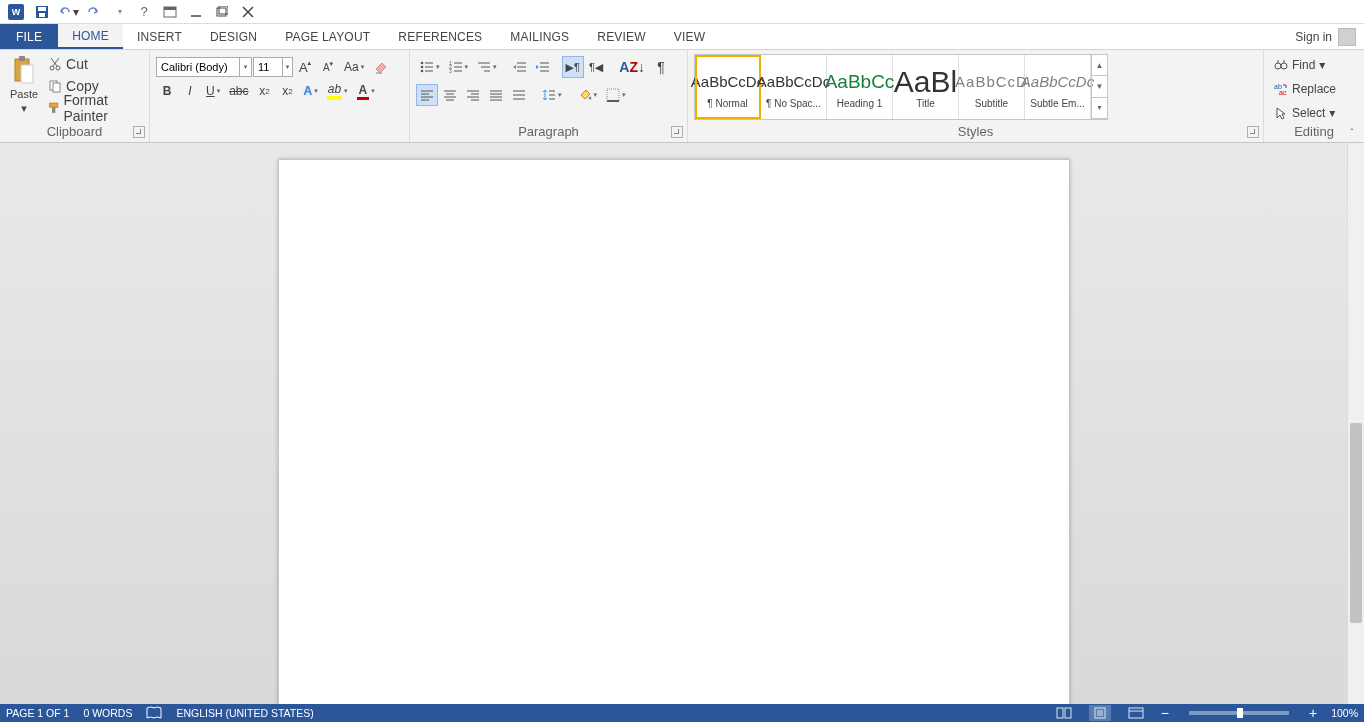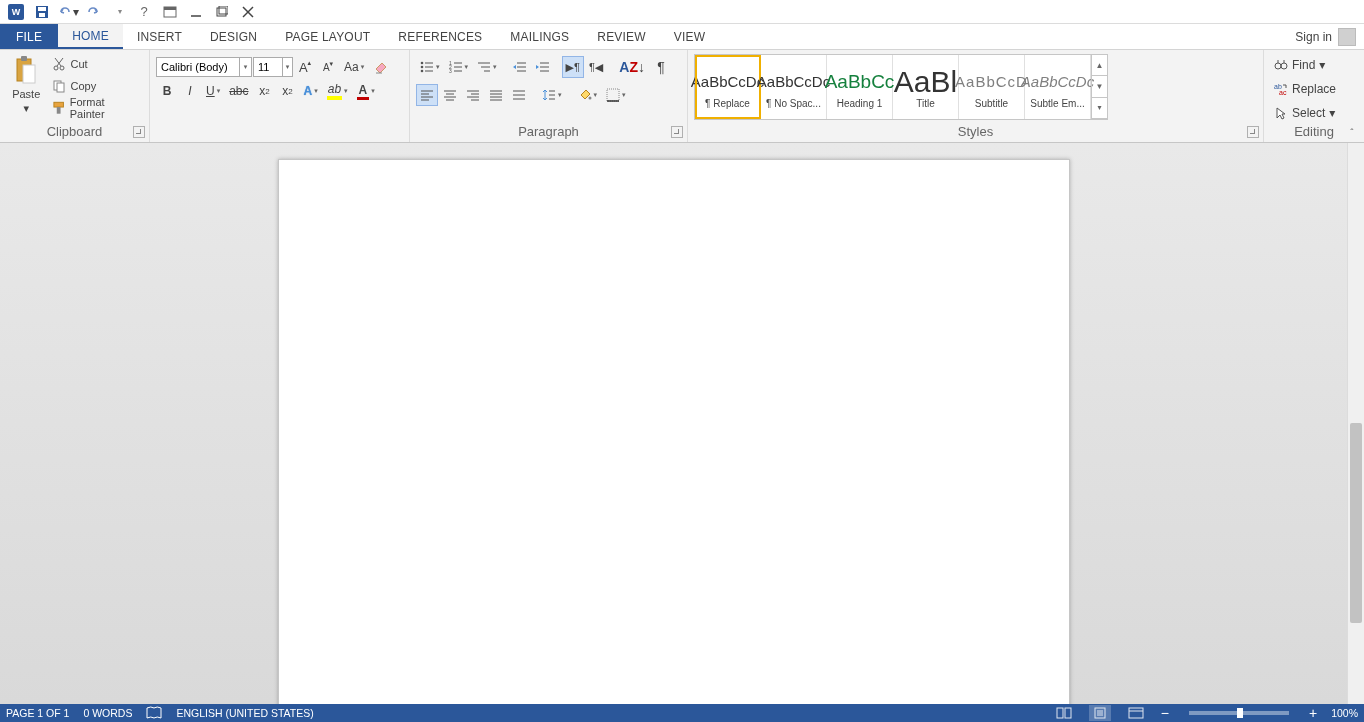--- a/index.html
+++ b/index.html
@@ -32,21 +32,21 @@
 
 .vstack { display: flex; flex-direction: column; gap: 2px; }
 .hstack { display: flex; gap: 1px; align-items: center; }
 .rbtn { min-width: 22px; height: 22px; padding: 0 3px; display: flex; align-items: center; justify-content: center; cursor: pointer; border: 1px solid transparent; font-size: 12px; color: #444; position: relative; }
 .rbtn.active { background: #cde0f7; border-color: #92b5e6; }
 .rbtn .dd { font-size: 7px; color: #666; margin-left: 2px; }
 
 .big-btn { width: 42px; display:flex; flex-direction:column; align-items:center; justify-content:center; gap:2px; cursor:pointer; padding:2px 2px; height:66px; font-size:11px; color:#444; border:1px solid transparent;}
 
 
-.clip-small { font-size: 11px; color:#444; display:flex; align-items:center; gap:4px; height:20px; padding: 0 4px; cursor:pointer; }
+.clip-small { font-size: 14px; color:#444; display:flex; align-items:center; gap:4px; height:20px; padding: 0 4px; cursor:pointer; }
 
 
 .combo { height: 20px; border: 1px solid #ababab; background:#fff; display:flex; align-items:center; font-size:11px; color:#444; }
 .combo input { border:none; outline:none; font-size:11px; padding:0 4px; width: 100%; background:transparent; }
 .combo .dd-btn { width: 14px; height: 100%; border-left:1px solid #ababab; display:flex; align-items:center; justify-content:center; cursor:pointer; font-size:7px; color:#666;}
 .font-name { width: 96px; }
 .font-size { width: 40px; }
 
 
 .styles-gallery { display:flex; border:1px solid #c6c6c6; background:#fff; height: 66px; }
@@ -394,21 +394,21 @@
       </div>
     </div>
     <div class="group-label"><span>Paragraph</span><div class="launcher"></div></div>
   </div>
 
   <div class="group" style="flex:1">
     <div class="group-body" style="padding-top:2px">
       <div class="styles-gallery">
         <div class="style-item selected">
           <div class="prev">AaBbCcDc</div>
-          <div>¶ Replace</div>
+          <div>¶ Normal</div>
         </div>
         <div class="style-item">
           <div class="prev">AaBbCcDc</div>
           <div>¶ No Spac...</div>
         </div>
         <div class="style-item">
           <div class="prev" style="color:#15803d;font-size:19px">AaBbCc</div>
           <div>Heading 1</div>
         </div>
         <div class="style-item">

